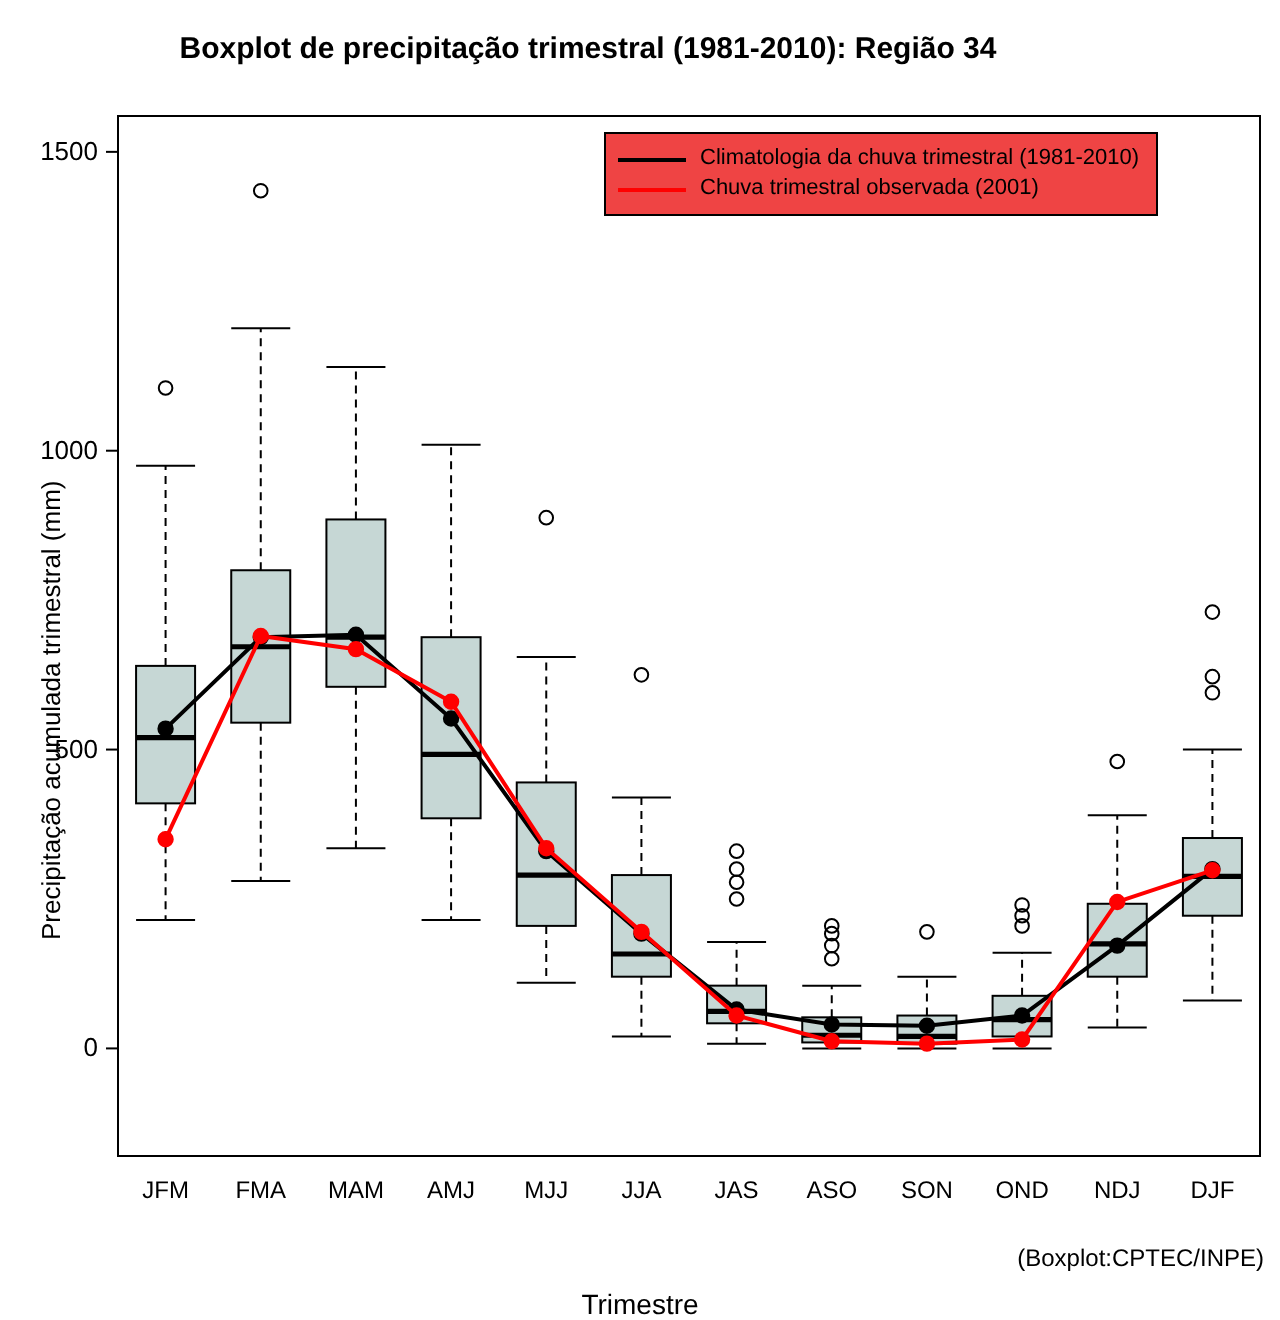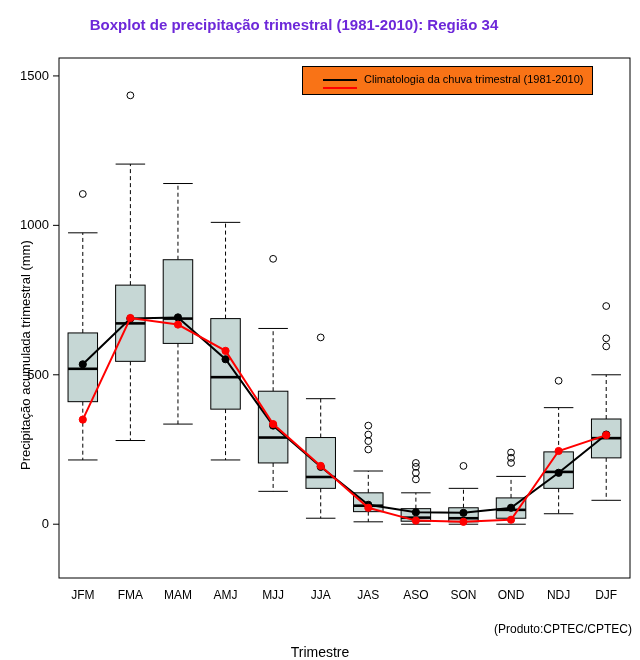--- a/index.html
+++ b/index.html
@@ -20,21 +20,21 @@
     height: 660px;
   }
   .title {
     position: absolute;
     top: 16px;
     left: 0;
     width: 588px;
     text-align: center;
     font-size: 15px;
     font-weight: bold;
-    color: #6d28d9;
+    color: #000000;
   }
   .ylabel {
     position: absolute;
     font-size: 13px;
     transform: rotate(-90deg);
     transform-origin: 0 0;
     white-space: nowrap;
     left: 18px;
     top: 470px;
   }
@@ -50,22 +50,22 @@
   .credit {
     position: absolute;
     right: 8px;
     top: 622px;
     font-size: 12px;
   }
   svg { display: block; }
   .legend-box {
     position: absolute;
     border: 1px solid #000;
-    background: #f97316;
-    padding: 5px 8px 5px 20px;
+    background: #ef4444;
+    padding: 5px 8px 5px 6px;
     font-size: 11px;
     line-height: 15px;
   }
   .legend-row {
     display: flex;
     align-items: center;
     white-space: nowrap;
   }
   .legend-line {
     width: 34px;
@@ -78,21 +78,21 @@
 </style>
 </head>
 <body>
 
 <div id="chart-root">
 
   <div class="title">Boxplot de precipitação trimestral (1981-2010): Região 34</div>
 
   <div class="ylabel">Precipitação acumulada trimestral (mm)</div>
   <div class="xlabel">Trimestre</div>
-  <div class="credit">(Produto:CPTEC/CPTEC)</div>
+  <div class="credit">(Boxplot:CPTEC/INPE)</div>
 
   <svg id="plot" width="640" height="660">
       <rect x="59" y="58" width="571" height="520" fill="none" stroke="#000" stroke-width="1"></rect>
       <line x1="53" y1="524.2068965517242" x2="59" y2="524.2068965517242" stroke="#000" stroke-width="1"></line>
       <text x="49" y="528.2068965517242" text-anchor="end" font-family="&quot;Liberation Sans&quot;, sans-serif" font-size="13" fill="#000">0</text>
       <line x1="53" y1="374.7816091954023" x2="59" y2="374.7816091954023" stroke="#000" stroke-width="1"></line>
       <text x="49" y="378.7816091954023" text-anchor="end" font-family="&quot;Liberation Sans&quot;, sans-serif" font-size="13" fill="#000">500</text>
       <line x1="53" y1="225.35632183908046" x2="59" y2="225.35632183908046" stroke="#000" stroke-width="1"></line>
       <text x="49" y="229.35632183908046" text-anchor="end" font-family="&quot;Liberation Sans&quot;, sans-serif" font-size="13" fill="#000">1000</text>
       <line x1="53" y1="75.9310344827586" x2="59" y2="75.9310344827586" stroke="#000" stroke-width="1"></line>
@@ -253,16 +253,17 @@
       <circle cx="606.2083333333334" cy="435.14942528735634" r="3.6" fill="#FF0000" stroke="#FF0000"></circle>
     </svg>
 
   <div class="legend-box" id="legend" style="left: 302px; top: 66px;">
       <div class="legend-row">
         <span class="legend-line" style="border-top-color: rgb(0, 0, 0);"></span>
         <span>Climatologia da chuva trimestral (1981-2010)</span>
       </div>
       <div class="legend-row">
         <span class="legend-line" style="border-top-color: rgb(255, 0, 0);"></span>
+        <span>Chuva trimestral observada (2001)</span>
       </div>
     </div>
 
 </div>
 
 </body></html>

